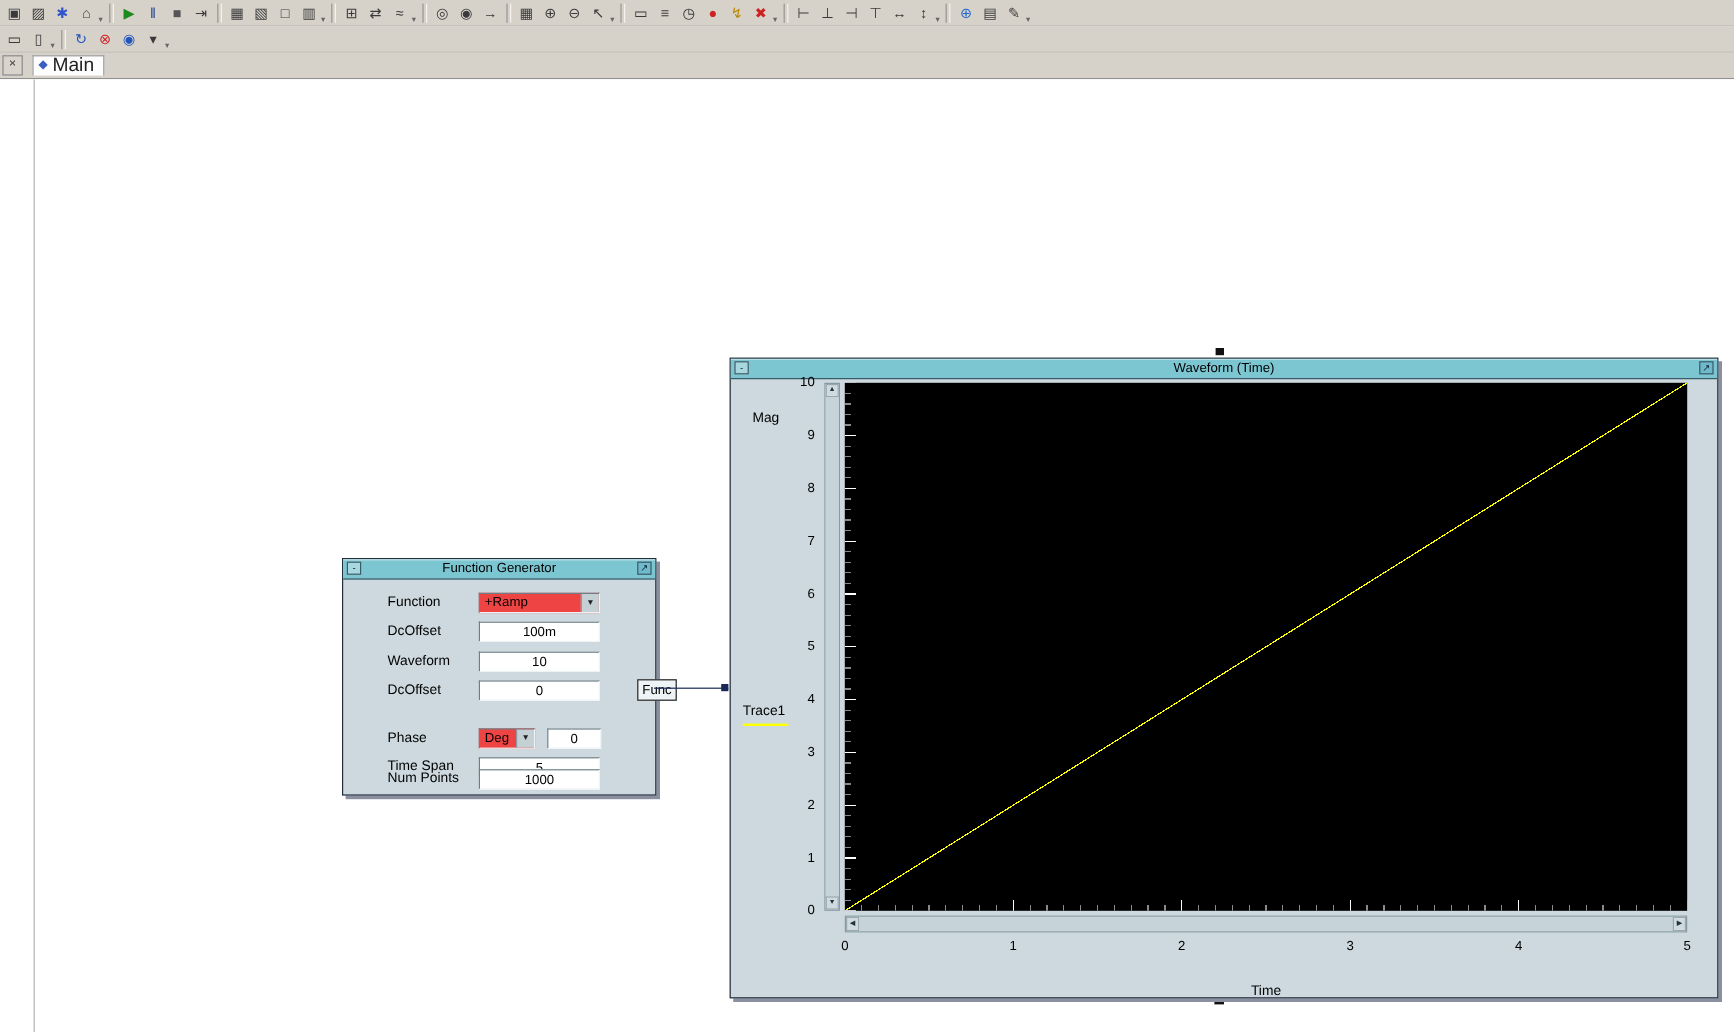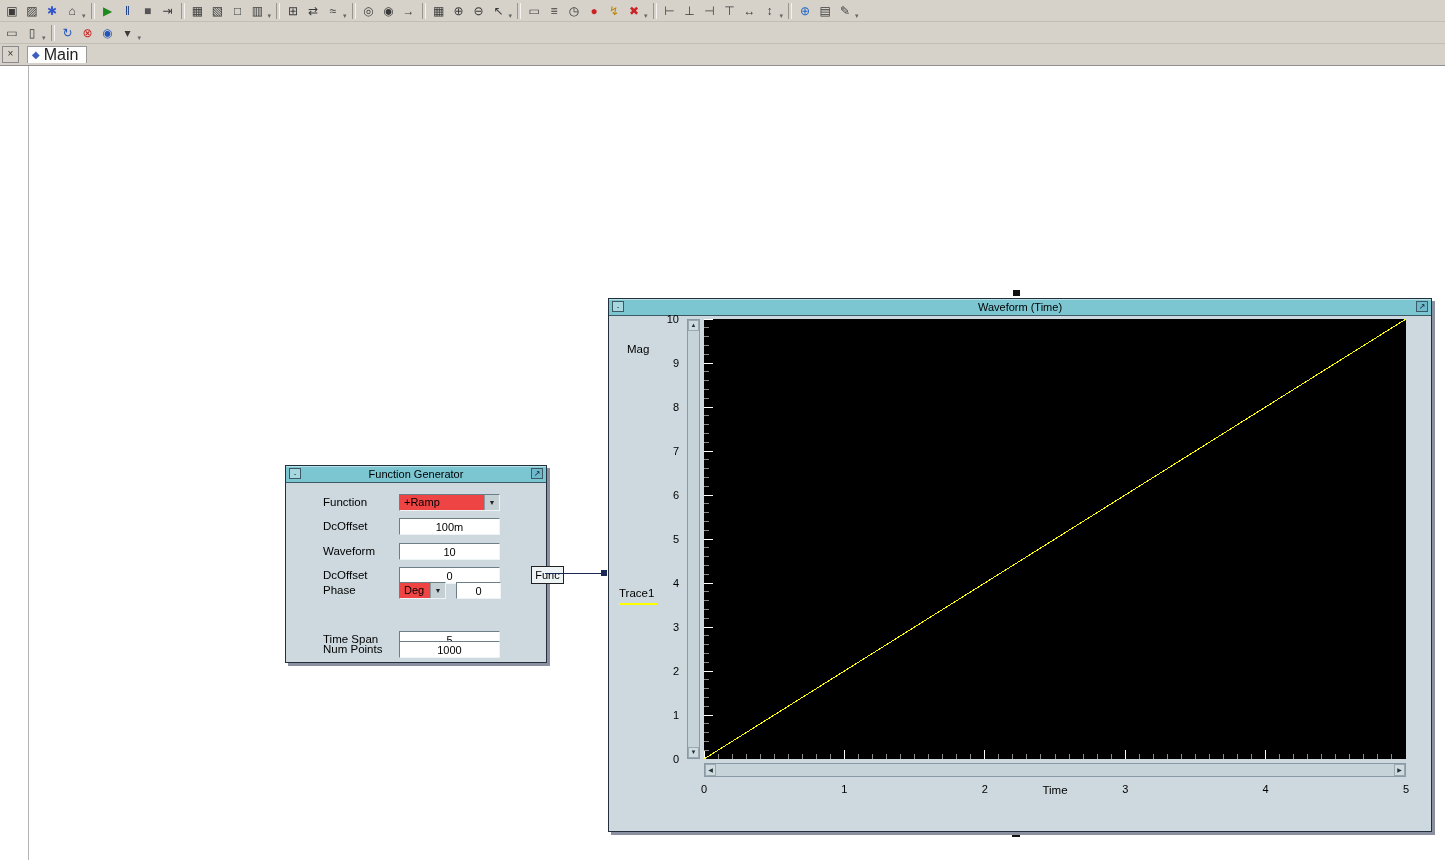--- a/index.html
+++ b/index.html
@@ -75,21 +75,21 @@
     position:absolute;top:2px;width:12px;height:11px;
     background:#a7d8e0;border:1px solid #3c5a66;
     font-size:8px;line-height:10px;text-align:center;color:#123;
     cursor:default;box-sizing:border-box;
   }
   .tb-min{left:3px;}
   .tb-pop{right:3px;background:#6fb9cc;}
   
   .fg{left:285px;top:399px;width:262px;height:198px;}
   .fg-row{position:absolute;left:0;right:0;height:17px;}
-  .r0{top:28px}.r1{top:52px}.r2{top:77px}.r3{top:101px}.r4{top:116px}.r5{top:165px}.r6{top:175px}
+  .r0{top:28px}.r1{top:52px}.r2{top:77px}.r3{top:101px}.r4{top:141px}.r5{top:165px}.r6{top:175px}
   .fg-label{
     position:absolute;left:37px;top:1px;font-size:11.5px;color:#000;line-height:15px;
   }
   .fg-input{
     position:absolute;left:113px;width:99px;height:15px;padding:0;
     border:1px solid;border-color:#6d7f86 #eef4f6 #eef4f6 #6d7f86;
     background:#fff;text-align:center;font-size:11px;
     font-family:"Liberation Sans", sans-serif;box-sizing:content-box;
   }
   .fg-select{
@@ -143,21 +143,21 @@
   .hscroll .sb-btn{width:11px;height:12px;line-height:11px;}
   .sb-track{flex:1;background:#c6d4da;}
   .plot{
     position:absolute;left:95px;top:20px;width:702px;height:440px;
     background:var(--plot-bg,#000);
   }
   .plot svg{width:100%;height:100%;display:block;shape-rendering:crispEdges;}
   .x-labels{position:absolute;left:95px;top:484px;width:702px;height:13px;}
   .x-labels span{position:absolute;top:0;transform:translateX(-50%);font-size:11px;color:#000;}
   .wf-time{
-    position:absolute;left:95px;top:485px;width:702px;
+    position:absolute;left:95px;top:521px;width:702px;
     text-align:center;font-size:11.5px;color:#000;
   }
   
   .nub{position:absolute;background:#111;}
   .nub-top{left:1013px;top:224px;width:7px;height:6px;}
   .nub-bottom{left:1012px;top:766px;width:8px;height:5px;}
 </style>
 </head>
 <body>
 

